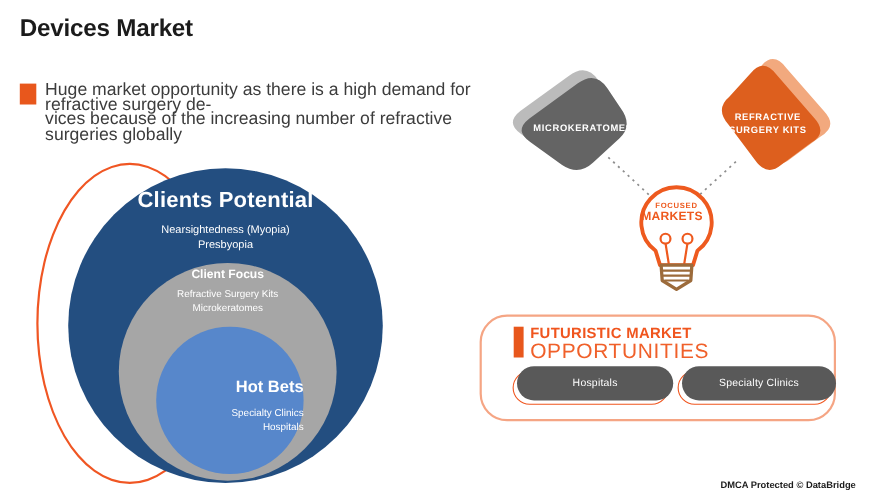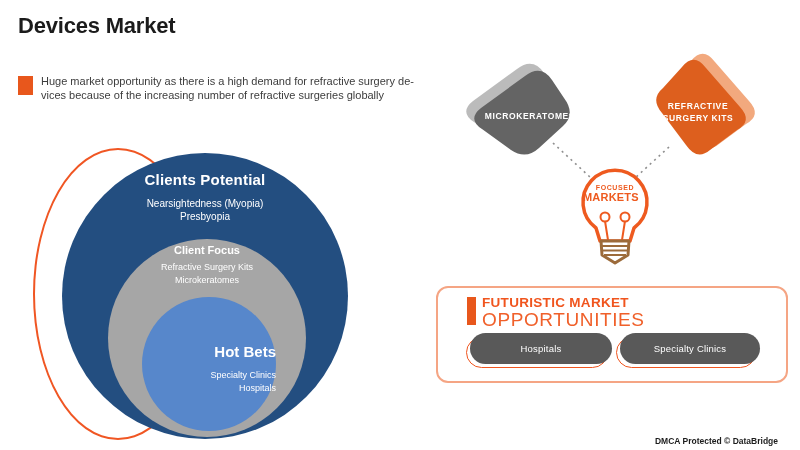--- a/index.html
+++ b/index.html
@@ -11,53 +11,53 @@
   }
   
   .title {
     position:absolute; left:18px; top:10px; width:480px;
     font-size:22px; font-weight:700; color:#1b1b1b; line-height:31px;
     letter-spacing:-0.2px;
   }
   .subtitle-row { position:absolute; left:18px; top:75px; display:flex; }
   .bullet-sq { width:15px; height:19px; background:#E8571C; flex:0 0 auto; margin-top:1px; }
   .subtitle-text {
-    margin-left:8px; font-size:11px; color:#3c3c3c; line-height:13.5px; width:400px;
+    margin-left:8px; font-size:16px; color:#3c3c3c; line-height:13.5px; width:400px;
   }
   
   .circle { position:absolute; border-radius:50%; text-align:center; color:#fff; }
   .ellipse-outline {
     position:absolute; left:33px; top:148px; width:170px; height:292px;
     border:2px solid #F05623; border-radius:50%; background:transparent;
   }
   .c-outer { left:62px; top:153px; width:286px; height:286px; background:#234E80; }
   .c-mid   { left:108px; top:239px; width:198px; height:198px; background:#A6A6A6; }
   .c-inner { left:142px; top:297px; width:134px; height:134px; background:#5787CB;text-align:right; }
   .circle h3 { font-weight:700; }
-  .c-outer h3 { margin-top:18px; font-size:15px; letter-spacing:0.2px; }
+  .c-outer h3 { margin-top:18px; font-size:20px; letter-spacing:0.2px; }
   .c-outer .items { margin-top:9px; font-size:10px; line-height:13px; }
   .c-mid h3 { margin-top:5px; font-size:11px; font-weight:600; }
   .c-mid .items { margin-top:5px; font-size:9px; line-height:12.5px; }
   .c-inner h3 { margin-top:46px; font-size:15px; }
   .c-inner .items { margin-top:9px; font-size:9px; line-height:12.5px; }
   
   .cluster-svg { position:absolute; left:440px; top:40px; }
   .blob-label {
     position:absolute; color:#fff; font-weight:700; font-size:8.5px;
     letter-spacing:0.6px; text-align:center; line-height:11.5px;
   }
   .lbl-micro { left:468px; top:111px; width:124px; }
   .lbl-refract { left:652px; top:101px; width:92px; }
   .bulb-word { position:absolute; color:#EE5A1F; text-align:center; font-weight:700; }
   .bulb-w1 { left:585px; top:184px; width:60px; font-size:7px; letter-spacing:0.6px; }
   .bulb-w2 { left:583px; top:191px; width:40px; font-size:11px; letter-spacing:0.2px; }
   
   .opp-panel {
-    position:absolute; left:436px; top:286px; width:352px; height:97px;
-    border:2px solid #F5A584; border-radius:12px; background:#fff;
+    position:absolute; left:436px; top:286px; width:324px; height:97px;
+    border:2px solid #F5A584; border-radius:25px; background:#fff;
   }
   .opp-bar { position:absolute; left:29px; top:9px; width:9px; height:28px; background:#E8571C; }
   .opp-head { position:absolute; left:44px; top:7px; }
   .opp-h1 { font-size:13.5px; font-weight:700; color:#F0551E; letter-spacing:0.3px; }
   .opp-h2 { font-size:19px; font-weight:400; color:#F0602A; letter-spacing:0.6px; margin-top:-1px;text-align:right; }
   .pill-wrap { position:absolute; top:45px; height:31px; }
   .pill-wrap.p1 { left:32px; width:142px; }
   .pill-wrap.p2 { left:182px; width:140px; }
   .pill-ring {
     position:absolute; left:-4px; top:4px; width:100%; height:100%;

